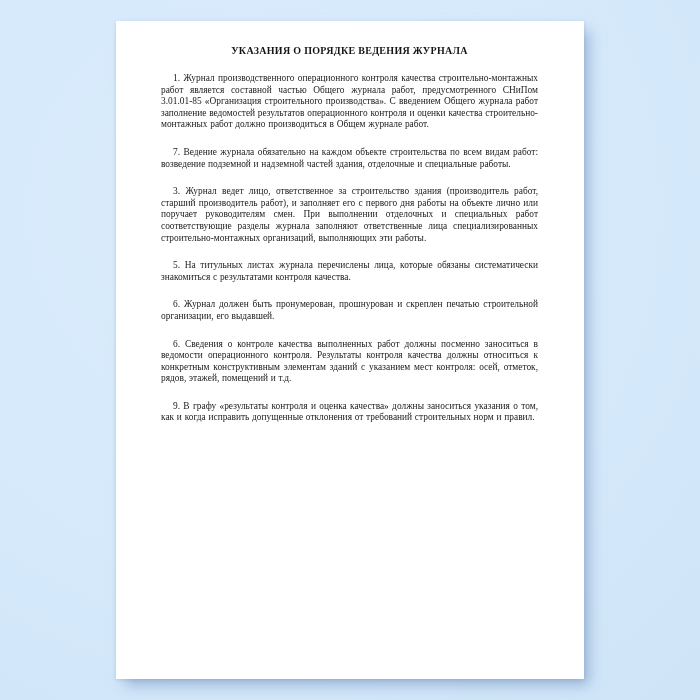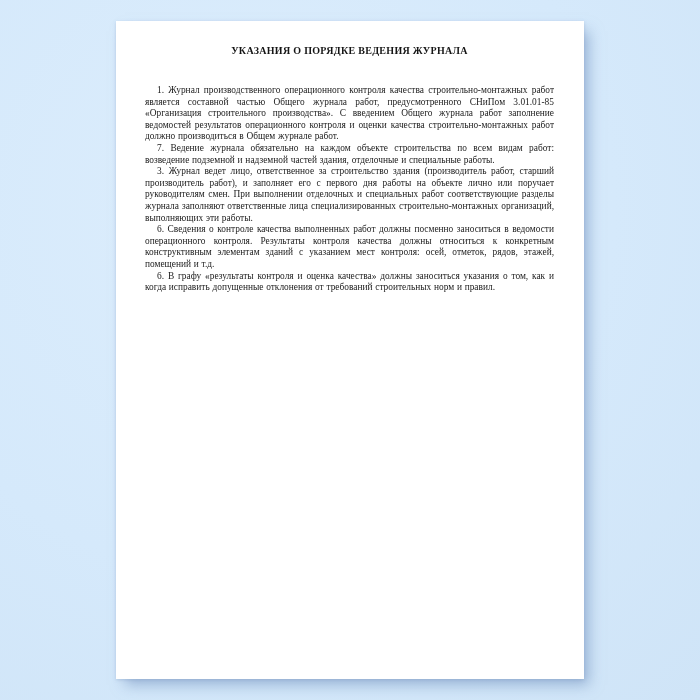--- a/index.html
+++ b/index.html
@@ -20,47 +20,49 @@
     width: 468px;
     height: 658px;
     box-sizing: border-box;
     background: #ffffff;
     padding: 24px 30px 0 29px;
     box-shadow:
       0 1px 3px rgba(120, 150, 190, 0.35),
       7px 8px 13px -2px rgba(118, 150, 193, 0.60);
   }
   .doc-title {
-    margin: 0 0 28px 0;
+    margin: 0 0 16px 0;
     font-family: "Liberation Serif", serif;
     font-size: 10px;
     line-height: 12px;
     font-weight: bold;
     letter-spacing: 0.3px;
     text-align: center;
     color: #151515;
   }
   .doc-body p {
-    margin: 0;
+    margin: 16px;
     font-family: "Liberation Serif", serif;
     font-size: 9.4px;
     line-height: 11.6px;
     color: #1b1b1b;
     text-align: justify;
     text-indent: 12px;
     word-spacing: 0.4px;
   }
 </style>
 </head>
 <body>
 
 <div class="scene">
   <div class="paper">
     <h1 class="doc-title">УКАЗАНИЯ О ПОРЯДКЕ ВЕДЕНИЯ ЖУРНАЛА</h1>
     <div class="doc-body">
       <p>1. Журнал производственного операционного контроля качества строительно-монтажных работ является составной частью Общего журнала работ, предусмотренного СНиПом 3.01.01-85 «Организация строительного производства». С введением Общего журнала работ заполнение ведомостей результатов операционного контроля и оценки качества строительно-монтажных работ должно производиться в Общем журнале работ.</p>
       <p>7. Ведение журнала обязательно на каждом объекте строительства по всем видам работ: возведение подземной и надземной частей здания, отделочные и специальные работы.</p>
       <p>3. Журнал ведет лицо, ответственное за строительство здания (производитель работ, старший производитель работ), и заполняет его с первого дня работы на объекте лично или поручает руководителям смен. При выполнении отделочных и специальных работ соответствующие разделы журнала заполняют ответственные лица специализированных строительно-монтажных организаций, выполняющих эти работы.</p>
+      <p>5. На титульных листах журнала перечислены лица, которые обязаны систематически знакомиться с результатами контроля качества.</p>
+      <p>6. Журнал должен быть пронумерован, прошнурован и скреплен печатью строительной организации, его выдавшей.</p>
       <p>6. Сведения о контроле качества выполненных работ должны посменно заноситься в ведомости операционного контроля. Результаты контроля качества должны относиться к конкретным конструктивным элементам зданий с указанием мест контроля: осей, отметок, рядов, этажей, помещений и т.д.</p>
-      <p>6. В графу «результаты контроля и оценка качества» должны заноситься указания о том, как и когда исправить допущенные отклонения от требований строительных норм и правил.</p>
+      <p>9. В графу «результаты контроля и оценка качества» должны заноситься указания о том, как и когда исправить допущенные отклонения от требований строительных норм и правил.</p>
     </div>
   </div>
 </div>
 
 </body></html>

